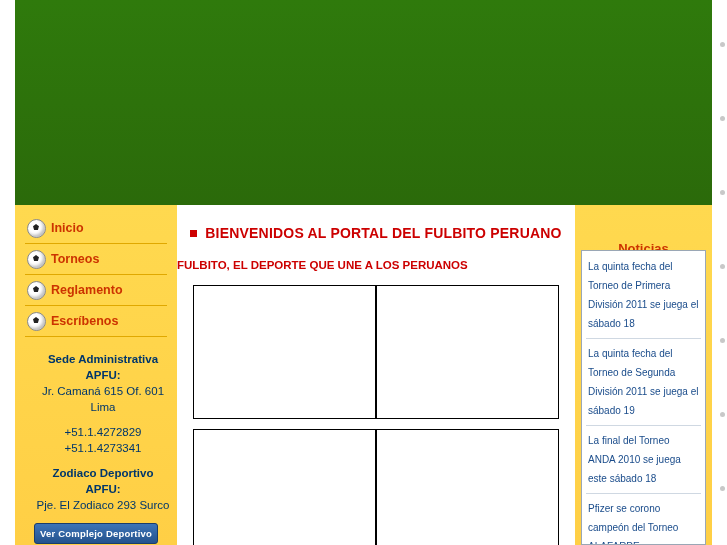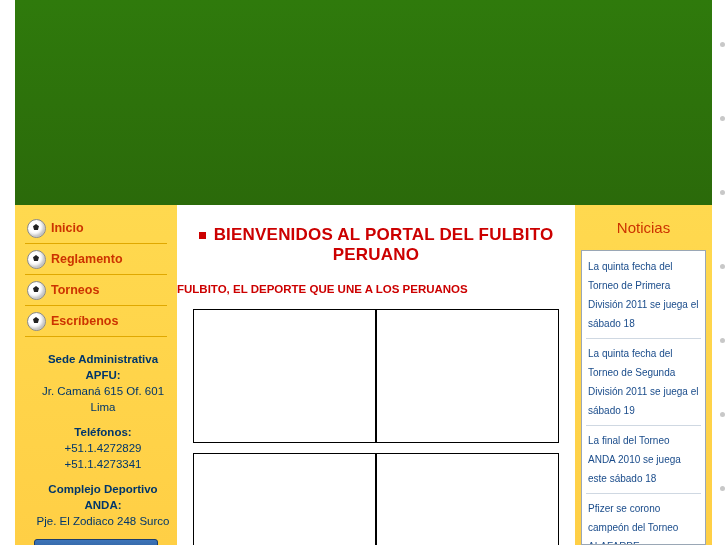--- a/index.html
+++ b/index.html
@@ -132,21 +132,21 @@
   }
   
   .center-col {
     width: 398px;
     background: #ffffff;
     position: relative;
   }
   .headline {
     text-align: center;
     color: #cc0000;
-    font-size: 17px;
+    font-size: 14px;
     font-weight: bold;
     letter-spacing: .2px;
     padding-top: 20px;
     position: relative;
   }
   .headline .sq {
     display: inline-block;
     width: 7px;
     height: 7px;
     background: #cc0000;
@@ -179,23 +179,23 @@
   .right-col {
     width: 137px;
     background: #ffd24d;
     background-image: linear-gradient(#ffd94f, #ffcf45);
     position: relative;
     box-sizing: border-box;
   }
   .noticias-ttl {
     text-align: center;
     color: #cc3300;
-    font-weight: normal;
-    font-size: 15px;
-    padding-top: 14px;
+    font-weight: bold;
+    font-size: 13px;
+    padding-top: 36px;
   }
   .news-panel {
     position: absolute;
     left: 6px;
     top: 45px;
     width: 125px;
     height: 295px;
     background: #ffffff;
     border: 1px solid #9aa7b5;
     box-sizing: border-box;
@@ -254,42 +254,41 @@
   <div class="content">
 
     <div class="left-col">
       <ul class="menu">
         <li>
           <span class="ball-icon"></span>
           <a href="#">Inicio</a>
         </li>
         <li>
           <span class="ball-icon"></span>
-          <a href="#">Reglamento</a>
+          <a href="#">Torneos</a>
         </li>
         <li>
           <span class="ball-icon"></span>
-          <a href="#">Torneos</a>
+          <a href="#">Reglamento</a>
         </li>
         <li>
           <span class="ball-icon"></span>
           <a href="#">Escríbenos</a>
         </li>
       </ul>
 
       <div class="info-block">
         <div class="ttl">Sede Administrativa APFU:</div>
         <div class="line">Jr. Camaná 615 Of. 601 Lima</div>
         <div class="gap"></div>
-        <div class="ttl">Teléfonos:</div>
         <div class="line">+51.1.4272829</div>
         <div class="line">+51.1.4273341</div>
         <div class="gap"></div>
-        <div class="ttl">Complejo Deportivo ANDA:</div>
-        <div class="line">Pje. El Zodiaco 248 Surco</div>
+        <div class="ttl">Zodiaco Deportivo APFU:</div>
+        <div class="line">Pje. El Zodiaco 293 Surco</div>
       </div>
 
       <a href="#" class="btn-complejo">Ver Complejo Deportivo</a>
     </div>
 
     <div class="center-col">
       <div class="headline">
         <span class="sq"></span><span>BIENVENIDOS AL PORTAL DEL FULBITO PERUANO</span>
       </div>
       <div class="subheadline">FULBITO, EL DEPORTE QUE UNE A LOS PERUANOS</div>

